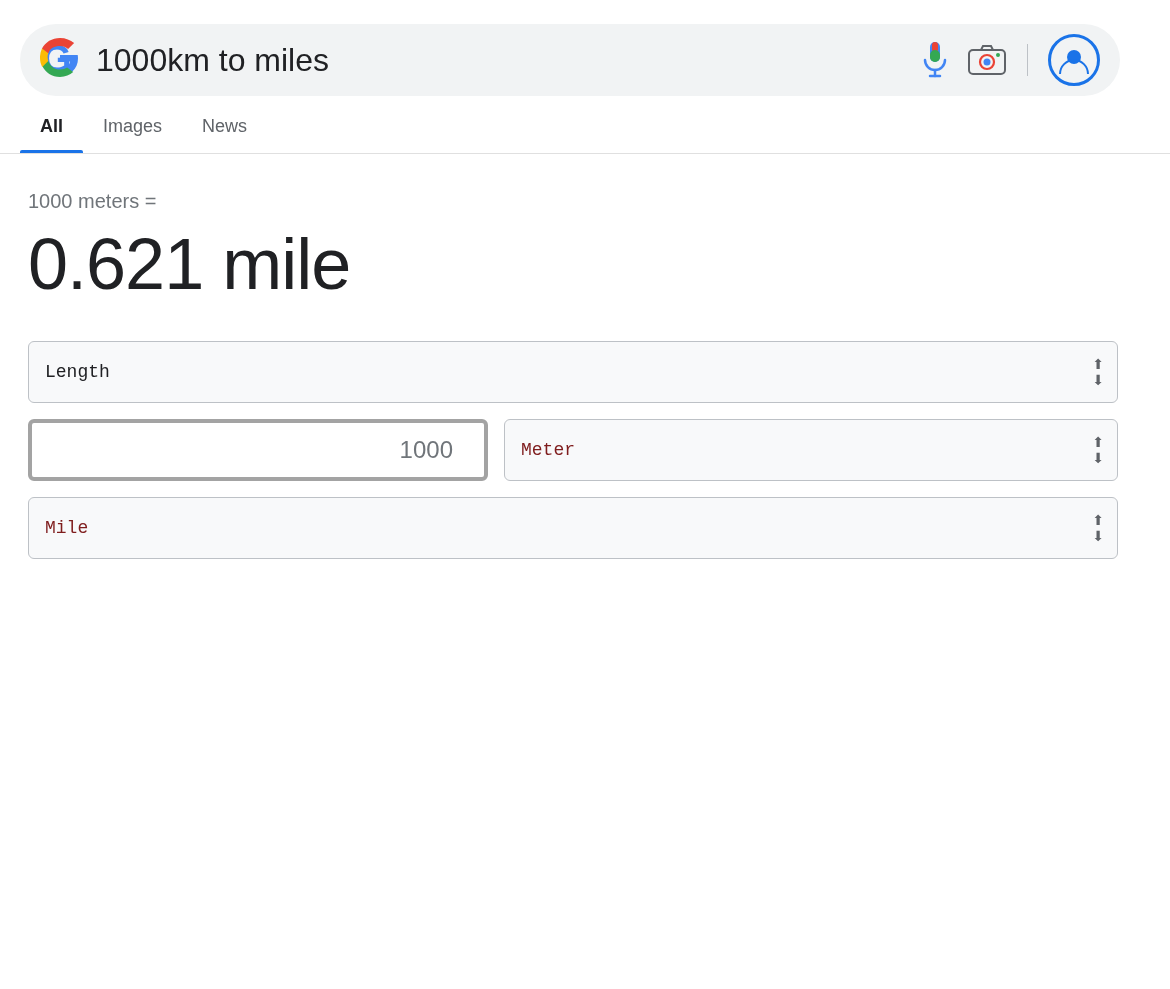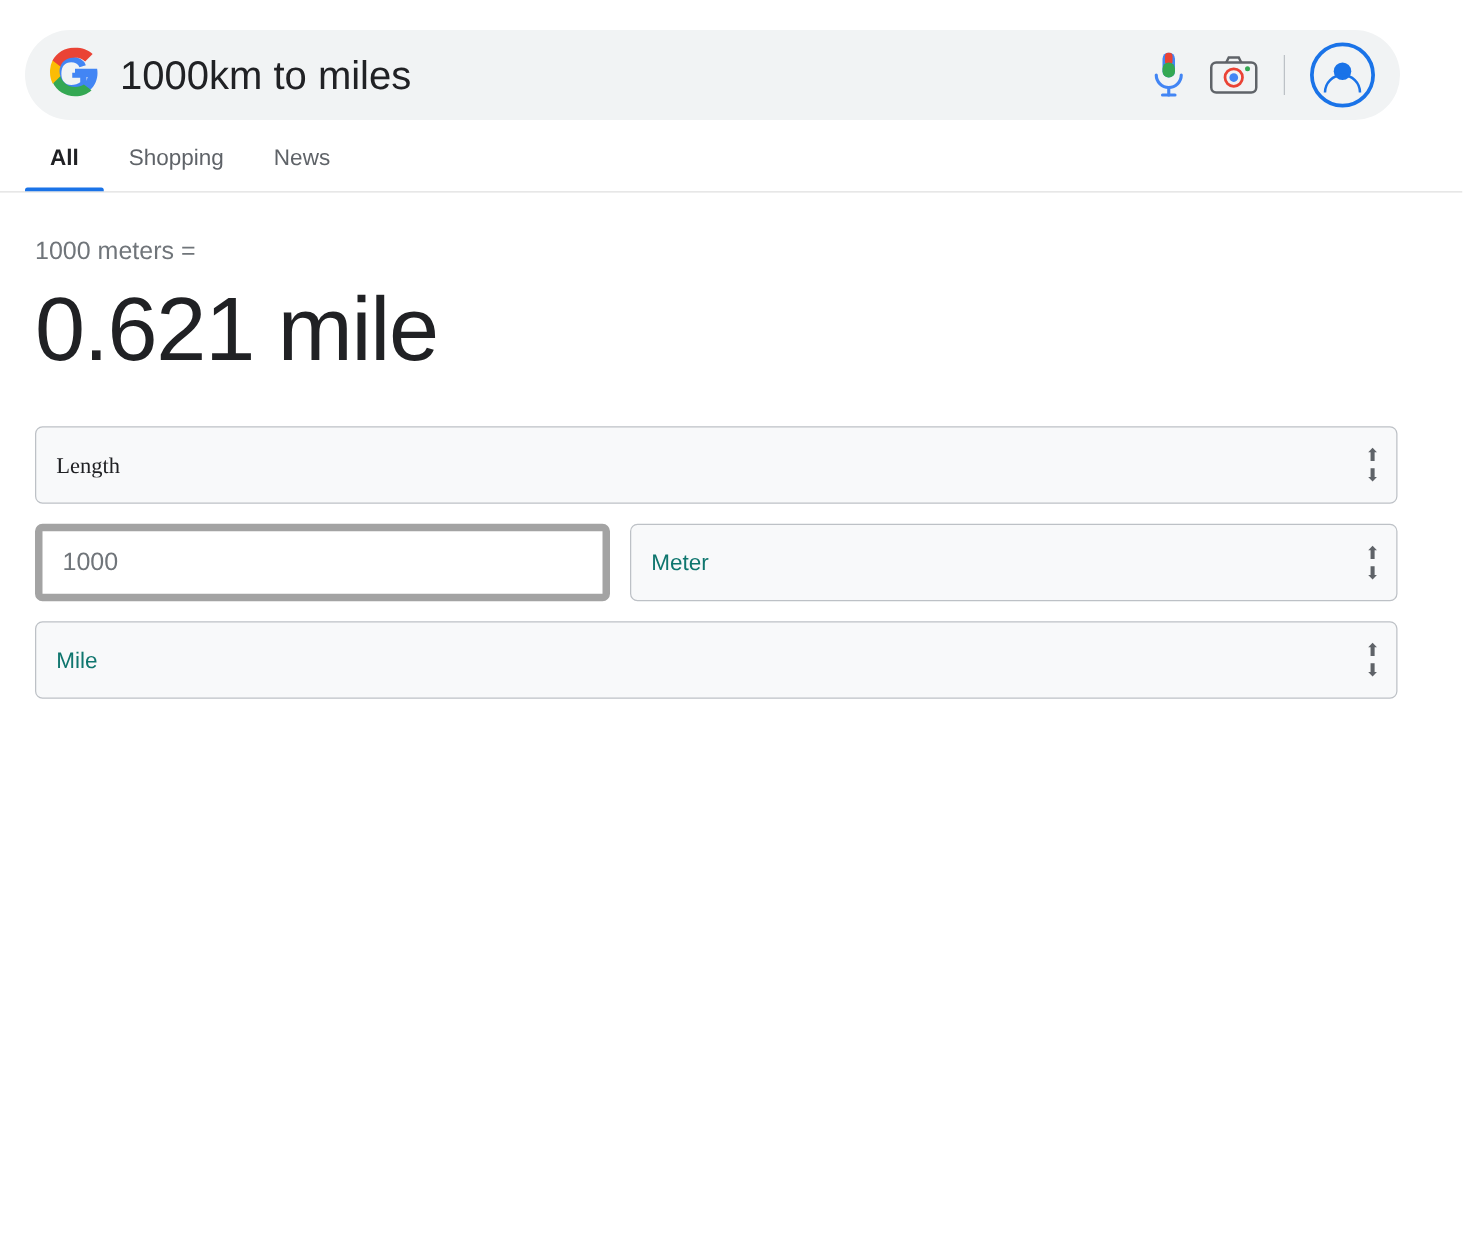--- a/index.html
+++ b/index.html
@@ -174,21 +174,21 @@
       height: 62px;
       border: 1px solid #bdc1c6;
       border-radius: 6px;
       padding: 0 48px 0 16px;
       font-size: 18px;
       color: #202124;
       background: #f8f9fa;
       appearance: none;
       -webkit-appearance: none;
       cursor: pointer;
-      font-family: Liberation Serif, serif;
+      font-family: Liberation Mono, monospace;
     }
 
     .select-wrapper .select-arrow {
       position: absolute;
       right: 14px;
       top: 50%;
       transform: translateY(-50%);
       pointer-events: none;
       color: #5f6368;
       font-size: 14px;
@@ -201,48 +201,49 @@
     }
 
     .input-number-wrapper {
       flex: 0 0 460px;
       position: relative;
     }
 
     .input-number-wrapper input {
       width: 100%;
       height: 62px;
-      border: 6px solid #a3a3a3;
+      border: 4px solid #a3a3a3;
       border-radius: 6px;
       padding: 0 16px;
-      font-size: 20px;
+      font-size: 24px;
       color: #70757a;
+      text-align: right;
       background: #fff;
       font-family: Arial, sans-serif;
       outline: none;
     }
 
     .unit-select-wrapper {
       flex: 1;
       position: relative;
     }
 
     .unit-select-wrapper select {
       width: 100%;
       height: 62px;
       border: 1px solid #bdc1c6;
       border-radius: 6px;
       padding: 0 48px 0 16px;
       font-size: 18px;
-      color: #0f766e;
+      color: #7f1d1d;
       background: #f8f9fa;
       appearance: none;
       -webkit-appearance: none;
       cursor: pointer;
-      font-family: Liberation Sans, sans-serif;
+      font-family: Liberation Mono, monospace;
     }
 
     .unit-select-wrapper .select-arrow {
       position: absolute;
       right: 14px;
       top: 50%;
       transform: translateY(-50%);
       pointer-events: none;
       color: #5f6368;
       font-size: 14px;
@@ -303,21 +304,21 @@
           <circle cx="17" cy="14" r="7" fill="#1a73e8"></circle>
           <path d="M3 31c0-7.7 6.3-14 14-14s14 6.3 14 14" stroke="#1a73e8" stroke-width="2" fill="none"></path>
         </svg>
       </div>
     </div>
   </div>
 </div>
 
 <div class="search-tabs">
   <div class="tab-item active">All</div>
-  <div class="tab-item">Shopping</div>
+  <div class="tab-item">Images</div>
   <div class="tab-item">News</div>
 </div>
 
 <div class="main-content">
 
   <div class="conversion-label">1000 meters =</div>
   <div class="conversion-result">0.621 mile</div>
 
   <div class="converter-widget">
 

